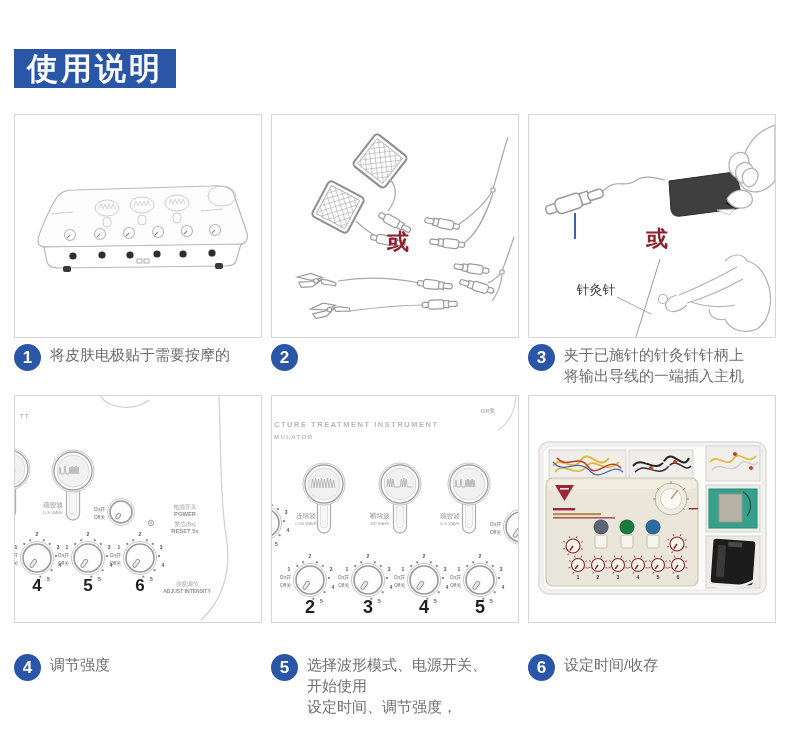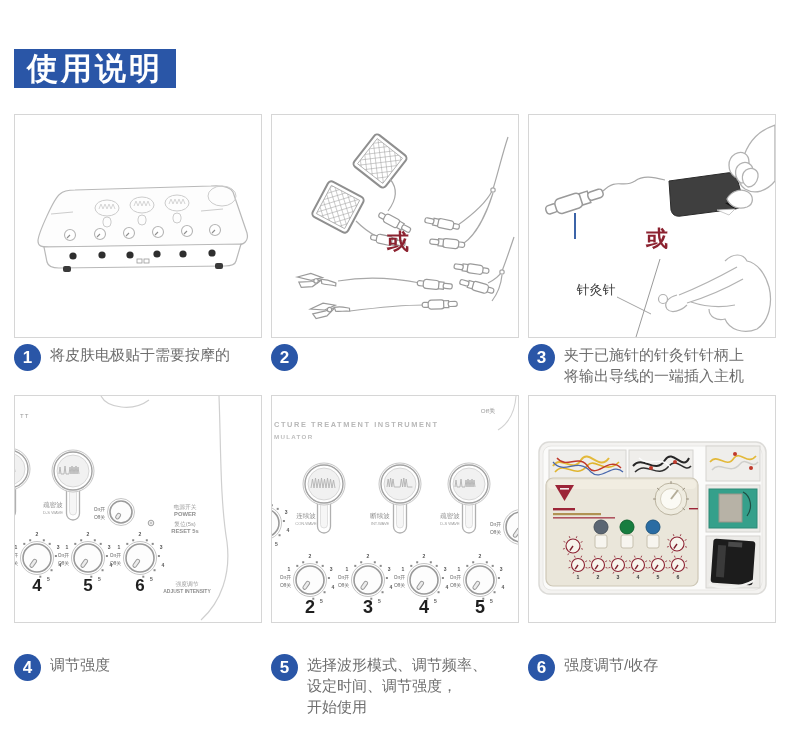--- a/index.html
+++ b/index.html
@@ -589,26 +589,26 @@
     <span class="num">4</span>
     <div>
       <div>调节强度</div>
         <div></div>
         <div></div>
     </div>
   </div>
   <div class="step srow2" style="left:271px">
     <span class="num">5</span>
     <div>
-      <div>选择波形模式、调节频率、</div>
+      <div>选择波形模式、电源开关、</div>
+        <div>开始使用</div>
         <div>设定时间、调节强度，</div>
-        <div>开始使用</div>
     </div>
   </div>
   <div class="step srow2" style="left:528px">
     <span class="num">6</span>
     <div>
-      <div>强度调节/收存</div>
+      <div>设定时间/收存</div>
         <div></div>
         <div></div>
     </div>
   </div>
 </div>
 
 </body></html>

